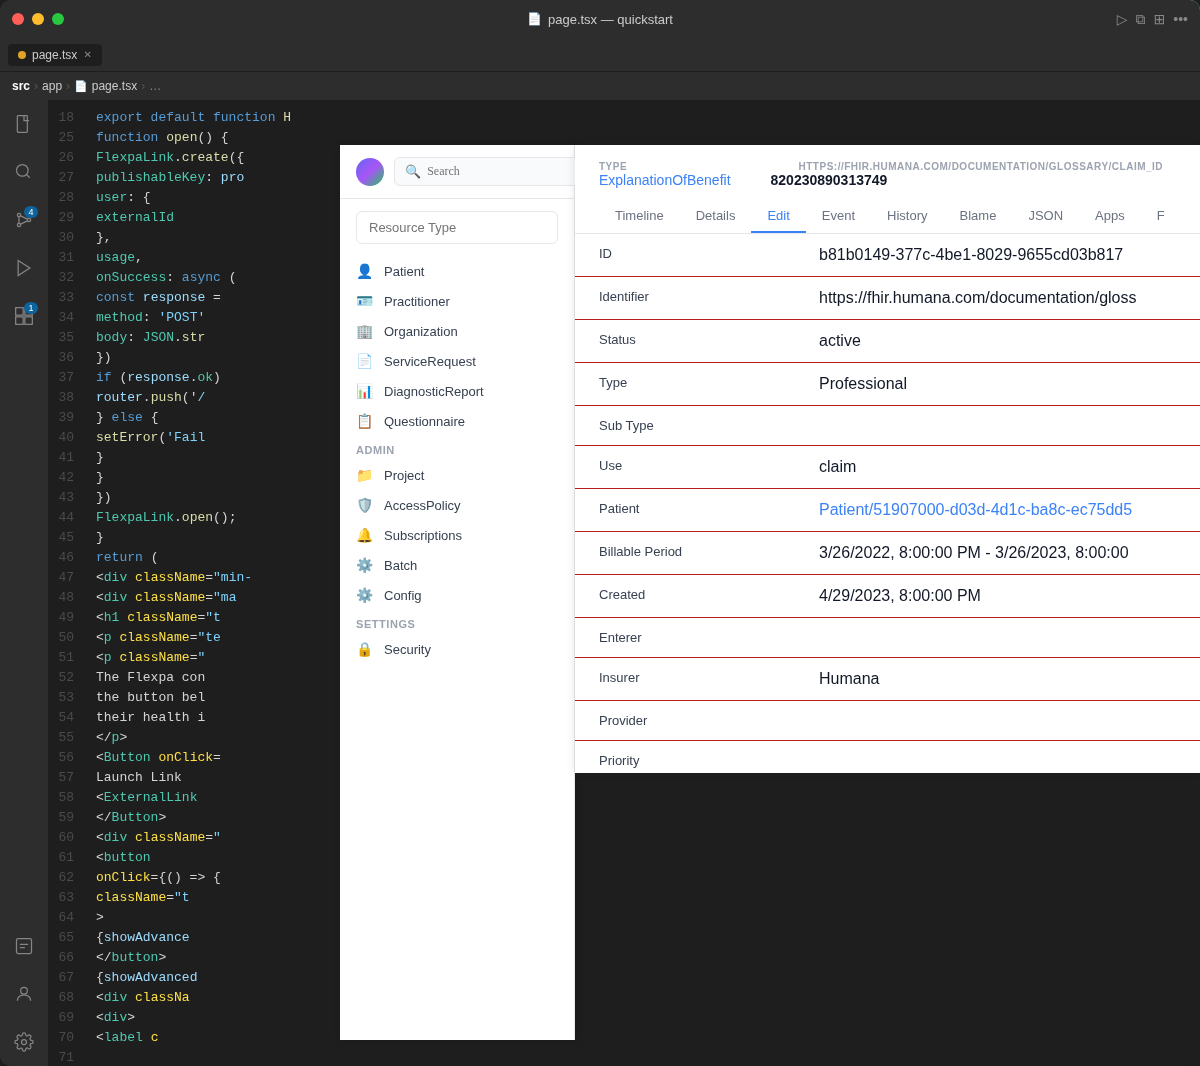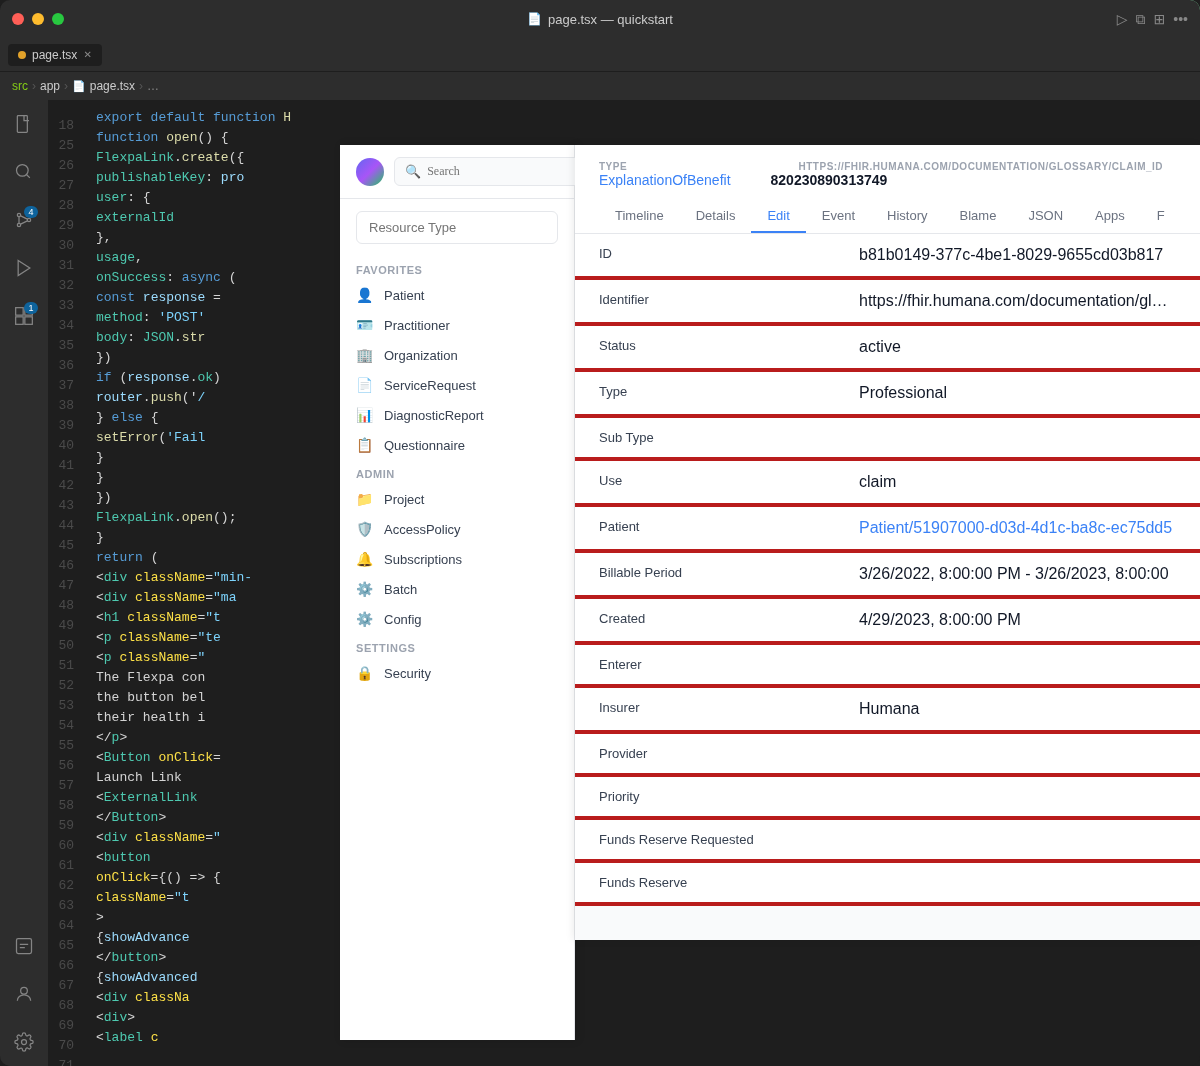--- a/index.html
+++ b/index.html
@@ -25,21 +25,21 @@
 
     
     .breadcrumb-bar { background: #2d2d2d; height: 28px; display: flex; align-items: center; padding: 0 12px; font-size: 12px; color: #888; flex-shrink: 0; gap: 4px; }
     .breadcrumb-sep { color: #555; }
 
     
     .main-content { display: flex; flex: 1; overflow: hidden; }
 
     
     .editor-area { background: #1e1e1e; flex: 1; overflow: hidden; display: flex; }
-    .line-numbers { background: #1e1e1e; padding: 16px 0; min-width: 40px; text-align: right; color: #4a4a4a; font-size: 13px; font-family: 'Courier New', monospace; line-height: 20px; padding-right: 8px; flex-shrink: 0; }
+    .line-numbers { background: #1e1e1e; padding: 8px 0; min-width: 40px; text-align: right; color: #4a4a4a; font-size: 13px; font-family: 'Courier New', monospace; line-height: 20px; padding-right: 8px; flex-shrink: 0; }
     .line-numbers div { padding-right: 6px; }
     .code-content { padding: 8px 0; flex: 1; font-size: 13px; font-family: 'Courier New', monospace; line-height: 20px; color: #d4d4d4; overflow: hidden; }
     .code-line { padding-left: 8px; white-space: nowrap; }
     .kw { color: #569cd6; }
     .fn { color: #dcdcaa; }
     .str { color: #7dd3fc; }
     .var { color: #9cdcfe; }
     .prop { color: #4ec9b0; }
     .tag { color: #4ec9b0; }
     .attr { color: #fde047; }
@@ -59,33 +59,33 @@
     .search-input { border: none; background: transparent; font-size: 12px; color: #c2410c; outline: none; flex: 1; font-family: Liberation Serif, serif; }
 
     .resource-type-input { margin: 12px 16px; padding: 8px 12px; border: 1px solid #e5e7eb; border-radius: 6px; font-size: 13px; color: #9ca3af; }
 
     .nav-section-label { font-size: 11px; font-weight: 600; color: #9ca3af; text-transform: uppercase; letter-spacing: 0.05em; padding: 8px 16px 4px; }
 
     .nav-item { display: flex; align-items: center; gap: 10px; padding: 7px 16px; cursor: pointer; color: #374151; font-size: 13px; }
     .nav-item-icon { color: #6b7280; font-size: 14px; width: 18px; text-align: center; }
 
     
-    .resource-panel { position: absolute; left: 575px; top: 145px; right: 0; height: 795px; background: #f9fafb; display: flex; flex-direction: column; z-index: 10; box-shadow: -2px 0 8px rgba(0,0,0,0.08); }
+    .resource-panel { position: absolute; left: 575px; top: 145px; right: 0; height: 628px; background: #f9fafb; display: flex; flex-direction: column; z-index: 10; box-shadow: -2px 0 8px rgba(0,0,0,0.08); }
     .resource-header { background: white; padding: 16px 24px 0; border-bottom: 1px solid #e5e7eb; }
     .resource-type-row { display: flex; align-items: flex-start; gap: 40px; margin-bottom: 12px; }
     .resource-type-label { font-size: 10px; text-transform: uppercase; letter-spacing: 0.05em; color: #9ca3af; font-weight: 600; }
     .resource-type-value { font-size: 14px; color: #3b82f6; font-weight: 500; }
     .resource-id-label { font-size: 10px; text-transform: uppercase; letter-spacing: 0.05em; color: #9ca3af; font-weight: 600; margin-left: 28px; }
     .resource-id-value { font-size: 14px; color: #111827; font-weight: 600; }
     .resource-tabs { display: flex; gap: 0; }
     .resource-tab { padding: 8px 16px; font-size: 13px; color: #6b7280; cursor: pointer; border-bottom: 2px solid transparent; white-space: nowrap; }
     .resource-tab.active { color: #3b82f6; border-bottom-color: #3b82f6; font-weight: 500; }
 
     .resource-body { flex: 1; overflow-y: auto; padding: 0; }
-    .field-row { display: flex; align-items: flex-start; padding: 12px 24px; border-bottom: 4px solid #b91c1c; background: white; gap: 40px; }
+    .field-row { display: flex; align-items: flex-start; padding: 12px 24px; border-bottom: 1px solid #b91c1c; background: white; }
     .field-label { font-size: 13px; color: #374151; font-weight: 500; min-width: 220px; flex-shrink: 0; }
     .field-value { font-size: 16px; color: #111827; flex: 1; }
     .field-value.link { color: #3b82f6; cursor: pointer; }
     .field-value.truncated { overflow: hidden; text-overflow: ellipsis; white-space: nowrap; max-width: 400px; }
 
     
     .green-accent { position: absolute; top: 0; right: 0; width: 120px; height: 90px; background: #86efac; z-index: 1; }
     .green-accent2 { position: absolute; top: 0; right: 120px; width: 60px; height: 45px; background: #86efac; opacity: 0.5; z-index: 1; }
   </style>
 </head>
@@ -116,21 +116,21 @@
 
   <div class="tabbar" style="z-index:20; position:relative;">
     <div class="tab active">
       <span style="width:8px;height:8px;border-radius:50%;background:#e2a22a;display:inline-block;"></span>
       <span>page.tsx</span>
       <span class="tab-close">✕</span>
     </div>
   </div>
 
   <div class="breadcrumb-bar" style="z-index:20; position:relative;">
-    <span style="color:#84cc16;">src</span>
+    <span style="color:#ffffff;font-weight:bold;">src</span>
     <span class="breadcrumb-sep">›</span>
     <span style="color:#ccc;">app</span>
     <span class="breadcrumb-sep">›</span>
     <span style="font-size:11px;">📄</span>
     <span style="color:#ccc;">page.tsx</span>
     <span class="breadcrumb-sep">›</span>
     <span style="color:#888;">…</span>
   </div>
 
   <div class="main-content" style="position:relative; z-index:5;">
@@ -304,21 +304,20 @@
     <div class="medplum-header">
       <div class="medplum-logo"></div>
       <div class="search-bar">
         <span class="search-icon">🔍</span>
         <input class="search-input" type="text" placeholder="Search" style="">
       </div>
     </div>
 
     <input type="text" class="resource-type-input" placeholder="Resource Type" style="">
 
-    <div class="nav-section-label">FAVORITES</div>
 
     <div class="nav-item">
       <span class="nav-item-icon">👤</span>
       <span>Patient</span>
     </div>
     <div class="nav-item">
       <span class="nav-item-icon">🪪</span>
       <span>Practitioner</span>
     </div>
     <div class="nav-item">

